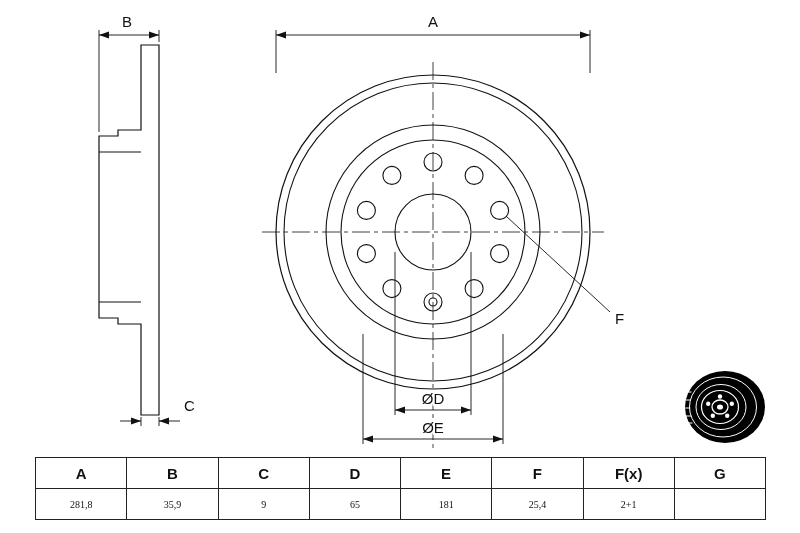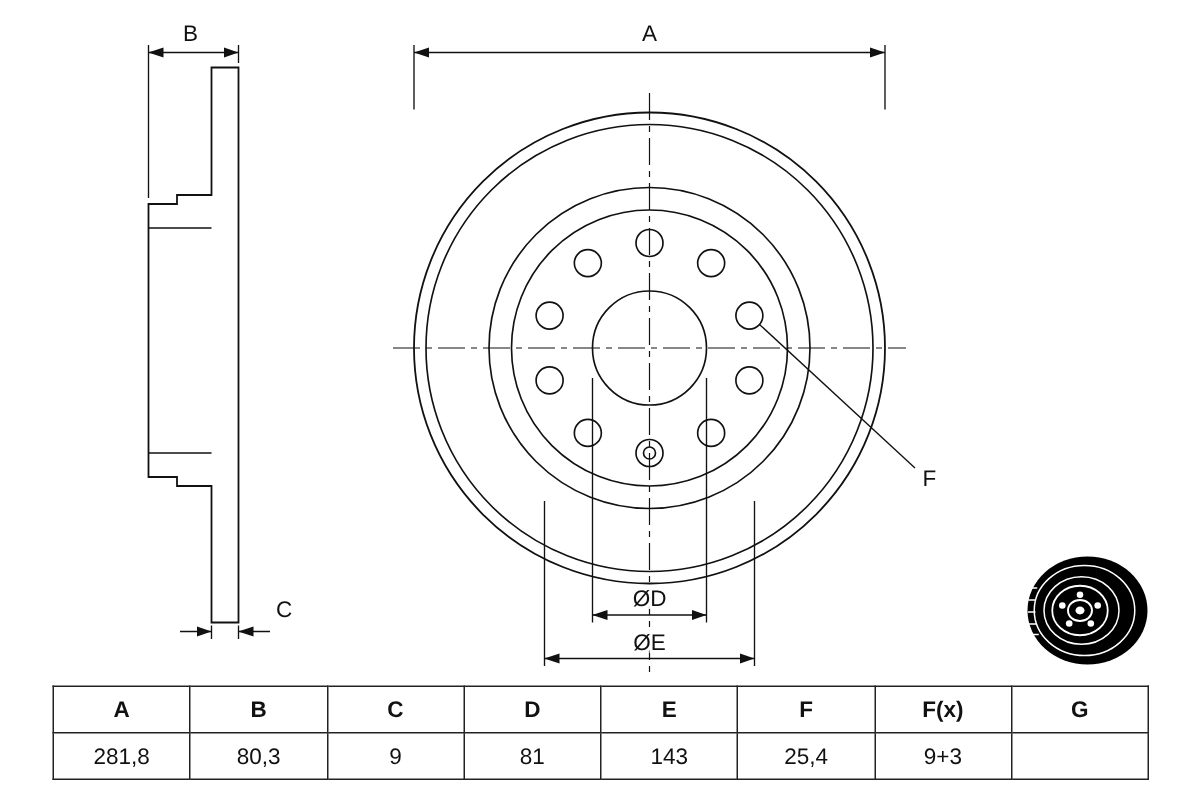--- a/index.html
+++ b/index.html
@@ -44,22 +44,23 @@
     padding: 0;
     height: 30px;
     color: #111111;
     font-family: "Liberation Sans", sans-serif;
   }
   .dim-table th {
     font-size: 15px;
     font-weight: bold;
   }
   .dim-table td {
-    font-size: 15px;
+    font-size: 10px;
     font-weight: normal;
+    font-family: Liberation Serif, serif;
   }
 </style>
 </head>
 <body>
 
 <div class="page">
 
   <svg class="drawing" width="800" height="455" viewBox="0 0 800 455">
     <defs>
       <marker id="arr" viewBox="0 0 10 10" refX="10" refY="5" markerWidth="10" markerHeight="10" markerUnits="userSpaceOnUse" orient="auto-start-reverse">
@@ -168,24 +169,24 @@
         <th>D</th>
         <th>E</th>
         <th>F</th>
         <th>F(x)</th>
         <th>G</th>
       </tr>
     </thead>
     <tbody>
       <tr>
         <td>281,8</td>
-        <td>80,3</td>
+        <td>35,9</td>
         <td>9</td>
-        <td>81</td>
-        <td>143</td>
+        <td>65</td>
+        <td>181</td>
         <td>25,4</td>
-        <td>9+3</td>
+        <td>2+1</td>
         <td></td>
       </tr>
     </tbody>
   </table>
 
 </div>
 
 </body></html>

